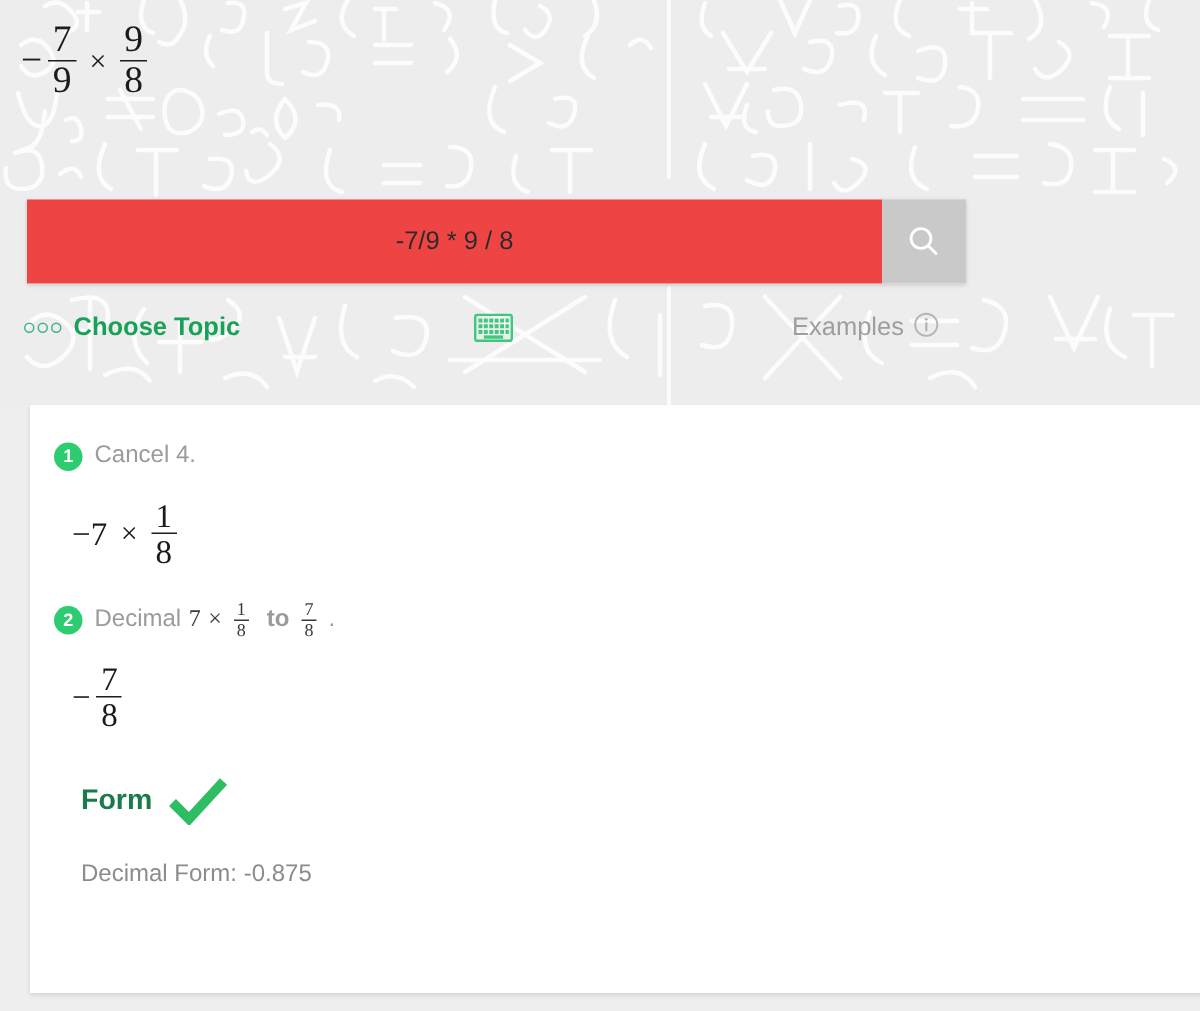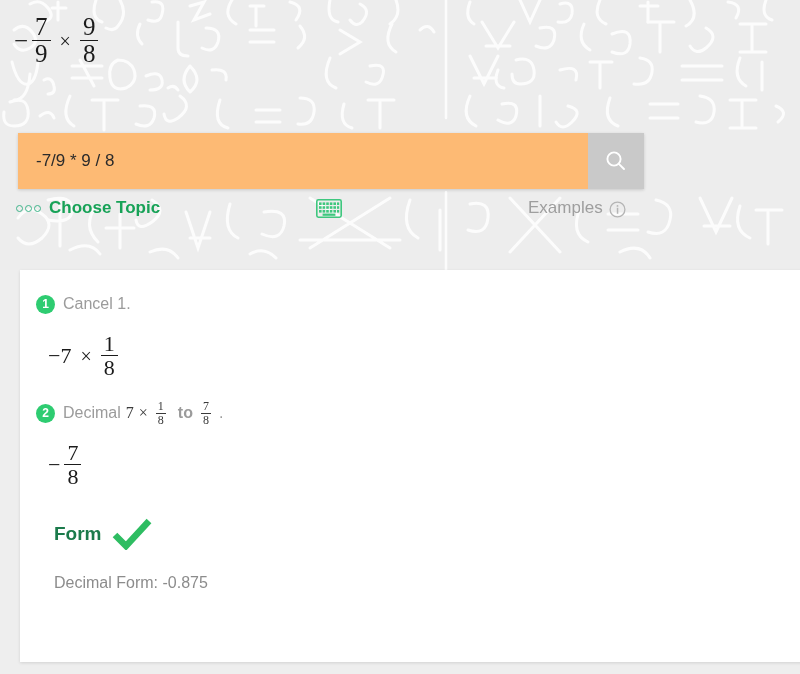--- a/index.html
+++ b/index.html
@@ -79,42 +79,43 @@
     height: 56px;
     z-index: 6;
     display: flex;
     box-shadow: 0 1px 3px rgba(0,0,0,0.16);
   }
   .search-input {
     flex: 1;
     height: 56px;
     border: none;
     outline: none;
-    background: #fdba74;
+    background: #ef4444;
     font-family: "Liberation Sans", sans-serif;
     font-size: 17px;
     color: #2b2b2b;
     padding: 0 18px;
+    text-align: center;
   }
   .search-btn {
     width: 56px;
     height: 56px;
     background: #c9c9c9;
     border: none;
     cursor: pointer;
     display: flex;
     align-items: center;
     justify-content: center;
   }
 
   
   .toolbar {
     position: absolute;
     left: 0;
-    top: 193px;
+    top: 203px;
     width: 666px;
     height: 30px;
     z-index: 6;
     display: flex;
     align-items: center;
   }
   .choose-topic {
     position: absolute;
     left: 16px;
     display: flex;
@@ -137,21 +138,21 @@
     position: absolute;
     left: 316px;
     cursor: pointer;
     display: flex;
     align-items: center;
   }
   .examples {
     position: absolute;
     left: 528px;
     display: flex;
-    align-items: flex-end;
+    align-items: flex-start;
     cursor: pointer;
   }
   .examples-label {
     color: #9e9e9e;
     font-size: 17px;
   }
   .info-icon { margin-left: 6px; display: flex; align-items: center; }
 
   
   .card {
@@ -430,21 +431,21 @@
         </svg>
       </span>
     </div>
   </div>
 
   <div class="card">
 
     <div class="step">
       <div class="step-head">
         <span class="badge">1</span>
-        <span class="step-text">Cancel 1.</span>
+        <span class="step-text">Cancel 4.</span>
       </div>
       <div class="step-expr">
         <span>−</span>
         <span>7</span>
         <span class="times-sign">×</span>
         <span class="frac">
           <span class="num">1</span>
           <span class="den">8</span>
         </span>
       </div>

